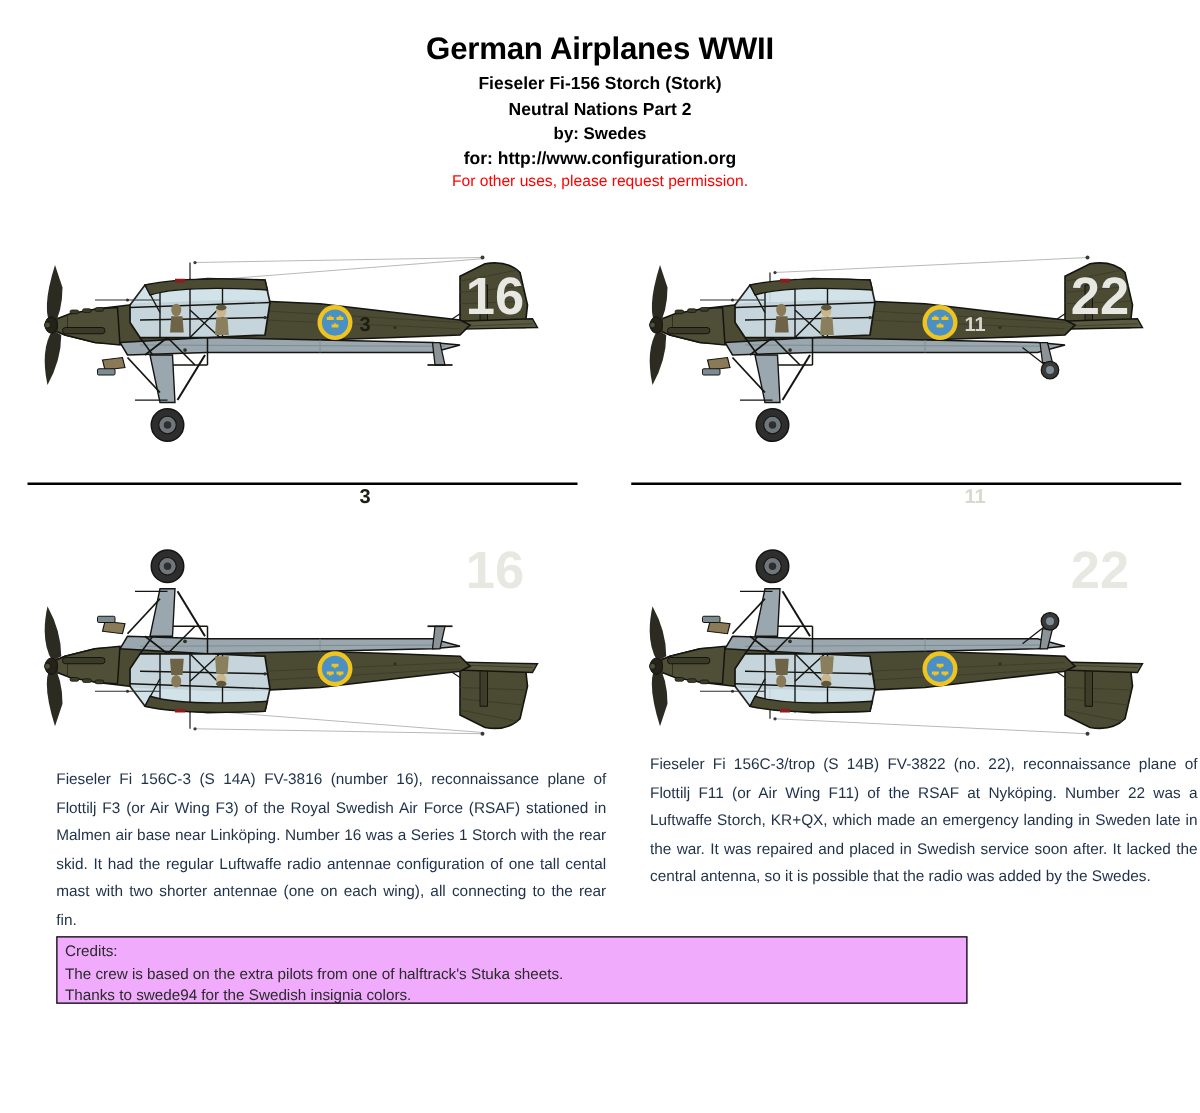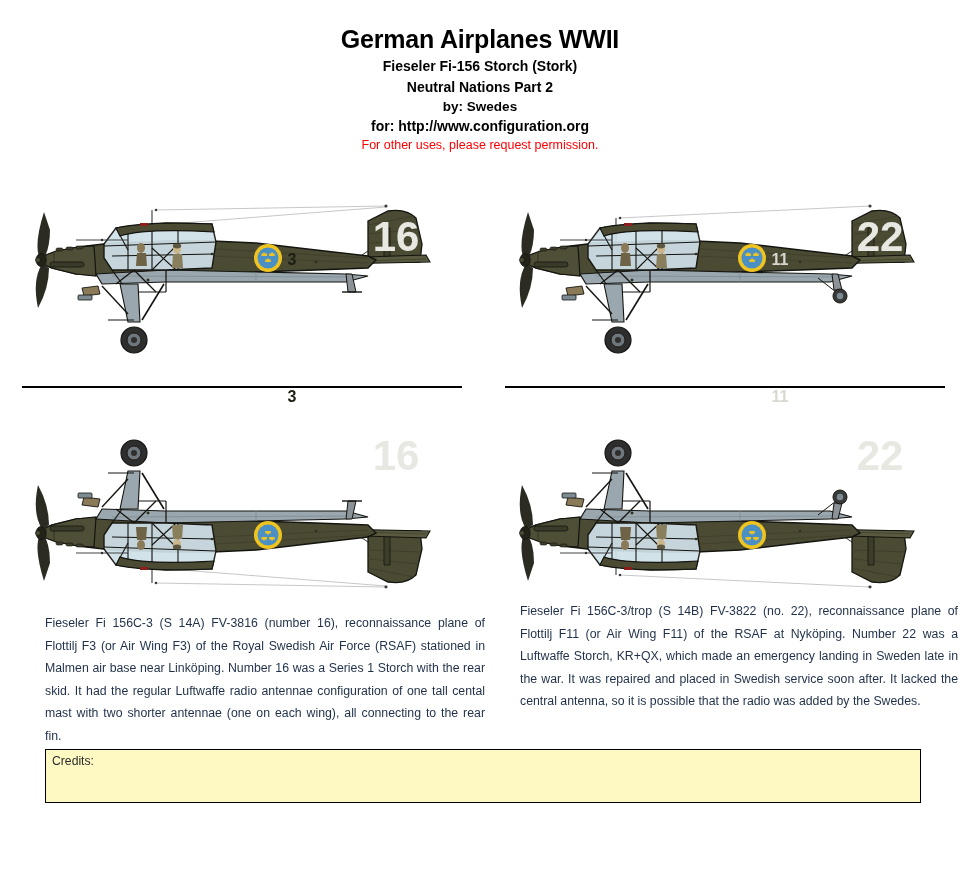--- a/index.html
+++ b/index.html
@@ -97,26 +97,26 @@
   }
   .caption-left  { left: 33px;  top: 612px; width: 440px; }
   .caption-right { left: 508px; top: 600px; width: 438px; }
   .caption p { margin: 0; }
 
   
   .credits-box {
     position: absolute;
     left: 45px;
     top: 749px;
-    width: 876px;
+    width: 729px;
     height: 54px;
     border: 1px solid #000000;
     padding: 3px 6px 0 6px;
     box-sizing: border-box;
-    background: #fef9c3;
+    background: #f0abfc;
   }
   .credits-line {
     display: block;
     font-size: 12.2px;
     line-height: 17.5px;
     color: #2a2a2a;
     white-space: nowrap;
   }
 
   
@@ -437,15 +437,17 @@
 
   <div class="caption caption-left">
     <p>Fieseler Fi 156C-3 (S 14A) FV-3816 (number 16), reconnaissance plane of Flottilj F3 (or Air Wing F3) of the Royal Swedish Air Force (RSAF) stationed in Malmen air base near Linköping.  Number 16 was a Series 1 Storch with the rear skid.  It had the regular Luftwaffe radio antennae configuration of one tall cental mast with two shorter antennae (one on each wing), all connecting to the rear fin.</p>
   </div>
   <div class="caption caption-right">
     <p>Fieseler Fi 156C-3/trop (S 14B) FV-3822 (no. 22), reconnaissance plane of Flottilj F11 (or Air Wing F11) of the RSAF at Nyköping.  Number 22 was a Luftwaffe Storch, KR+QX, which made an emergency landing in Sweden late in the war.  It was repaired and placed in Swedish service soon after.  It lacked the central antenna, so it is possible that the radio was added by the Swedes.</p>
   </div>
 
   <div class="credits-box">
     <span class="credits-line">Credits:</span>
+    <span class="credits-line">The crew is based on the extra pilots from one of halftrack's Stuka sheets.</span>
+    <span class="credits-line">Thanks to swede94 for the Swedish insignia colors.</span>
   </div>
 
 </div>
 
 </body></html>

